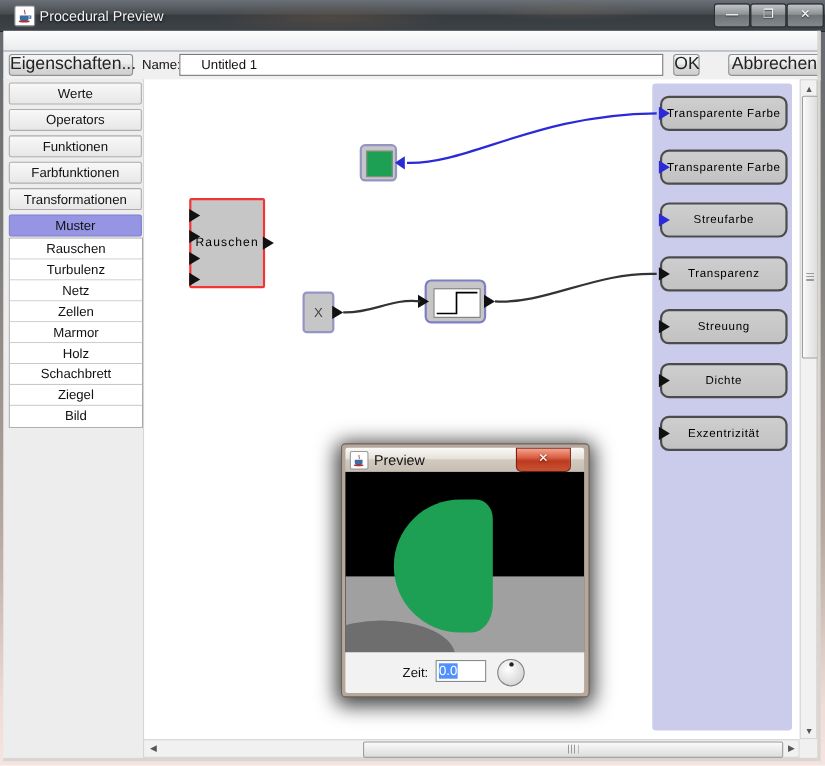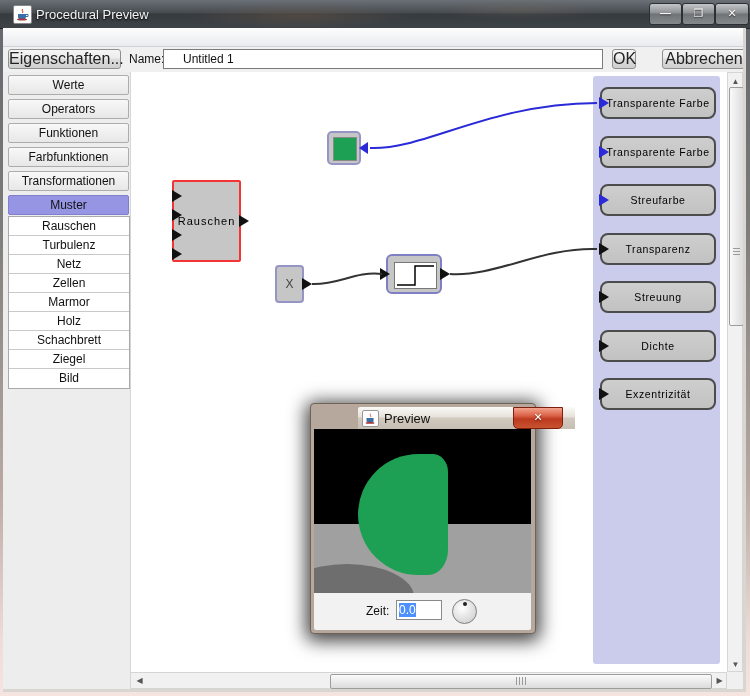--- a/index.html
+++ b/index.html
@@ -80,21 +80,21 @@
   #node-step-out{left:309px;top:196px;width:0;height:0;border-top:6px solid transparent;border-bottom:6px solid transparent;border-left:10px solid #111;}
   #step-graph{left:6px;top:6px;width:41px;height:25px;background:#fff;border:1px solid #777;}
 
   #wires{left:0;top:0;width:597px;height:600px;pointer-events:none;}
 
   
   #preview{left:179px;top:331px;width:224px;height:229px;background:#b6a89c;border:1px solid #6f6257;
     border-radius:4px;box-shadow:0 3px 18px 4px rgba(0,0,0,.75);}
   #preview-titlebar{left:3px;top:3px;width:217px;height:22px;
     background:linear-gradient(180deg,#fbfaf8 0%,#e6e1da 45%,#d2cabf 50%,#c6beb3 100%);
-    border-radius:2px 2px 0 0;margin-left:44px;}
+    border-radius:2px 2px 0 0;}
   #preview-java-icon{left:4px;top:3px;width:15px;height:15px;background:#fff;border:1px solid #999;border-radius:2px;}
   #preview-title{left:26px;top:4px;font-size:13px;color:#111;}
   #preview-close{left:155px;top:0px;width:48px;height:20px;border:1px solid #7e1e10;border-radius:0 0 5px 5px;
     background:linear-gradient(180deg,#f3a38d 0%,#d95f43 40%,#bc3a20 55%,#c8532f 100%);
     color:#fff;font-size:11px;font-weight:bold;text-align:center;line-height:18px;text-shadow:0 1px 2px #5e0e04;}
   #preview-canvas{left:3px;top:25px;width:217px;height:164px;background:#000;overflow:hidden;}
   #pv-ground{left:0px;top:95px;width:217px;height:69px;background:#a0a0a0;}
   #pv-shadow{left:-34px;top:135px;width:134px;height:66px;background:#6e6e6e;border-radius:50%;}
   #pv-sphere{left:44px;top:25px;width:90px;height:121px;background:#1da053;
     border-radius:62px 16px 20px 62px / 62px 18px 26px 62px;}

